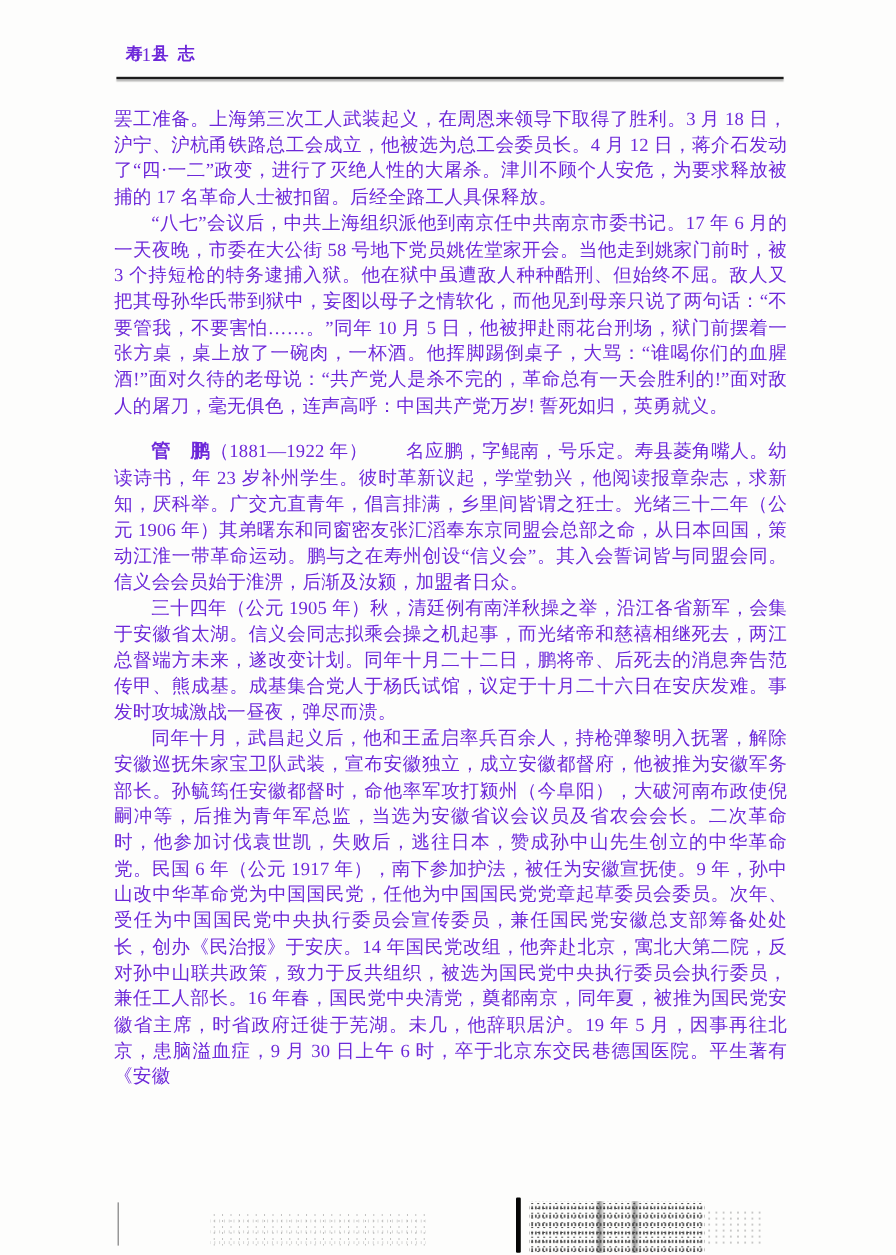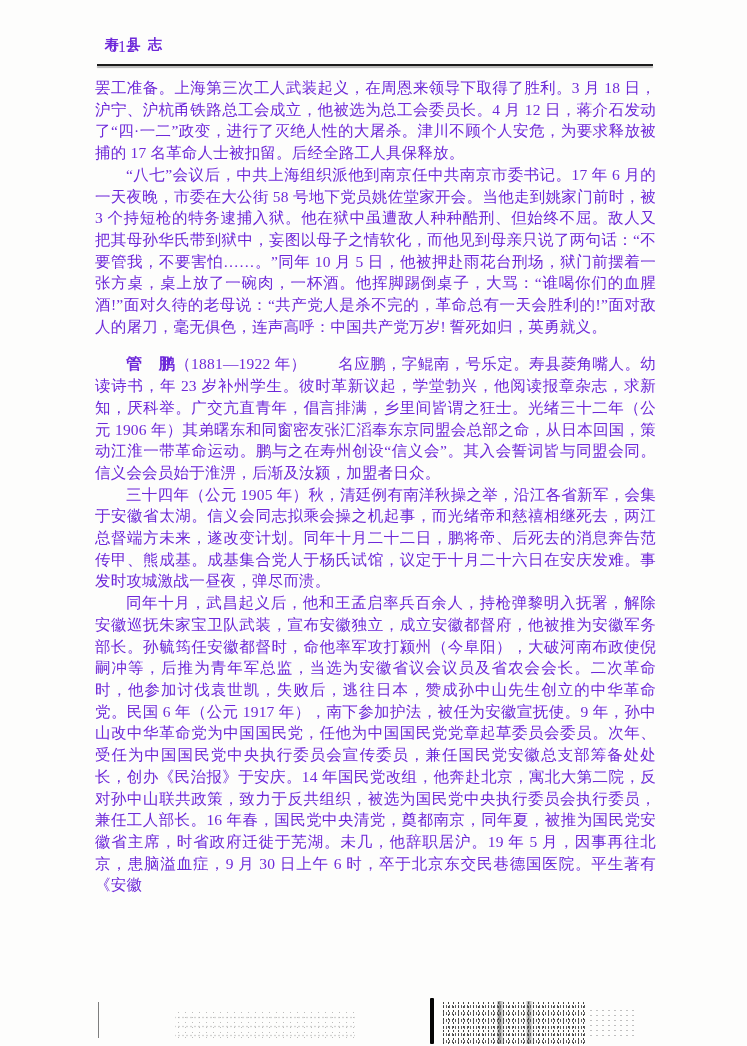--- a/index.html
+++ b/index.html
@@ -44,21 +44,21 @@
     top: 64px;
     width: 556px;
     height: 2px;
     background: #1c1c1c;
     box-shadow: 0 2px 1px rgba(0,0,0,0.28);
   }
   
   .page-body {
     position: absolute;
     left: 95px;
-    top: 77px;
+    top: 89px;
     width: 561px;
   }
   .para {
     margin: 0;
     font-size: 15.5px;
     line-height: 21.7px;
     text-align: justify;
     text-justify: inter-character;
     letter-spacing: 0.2px;
   }

